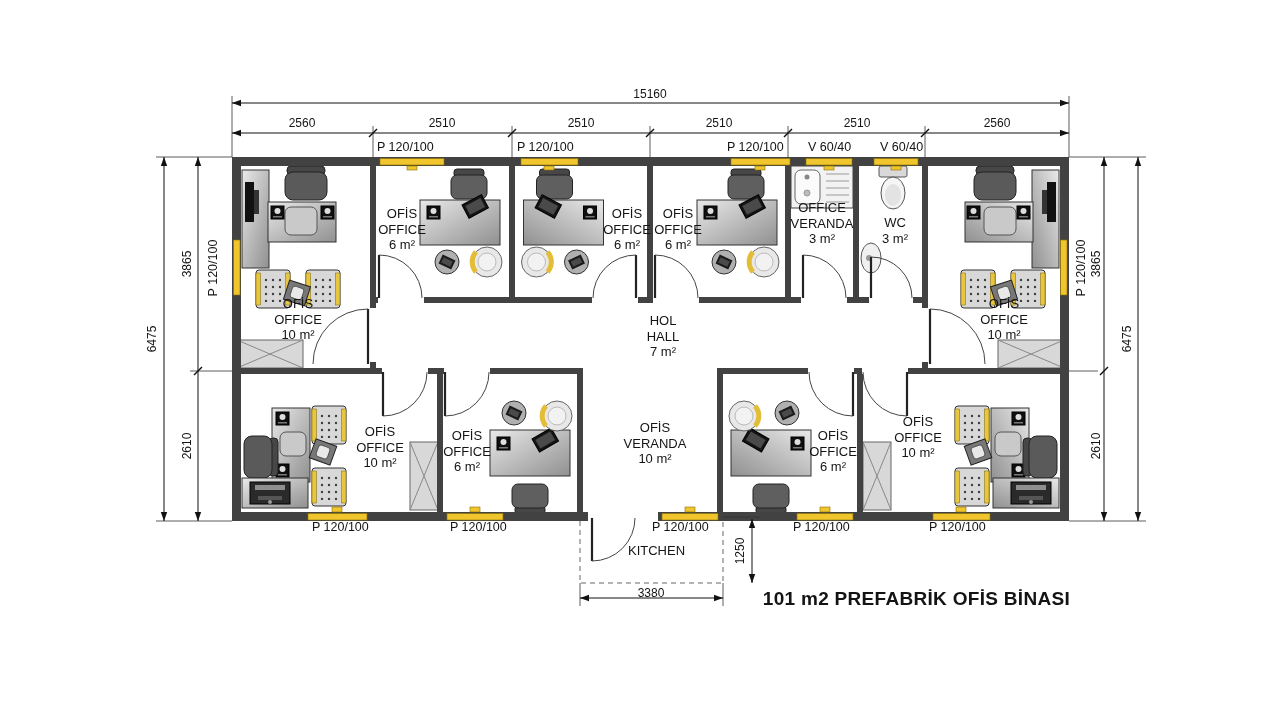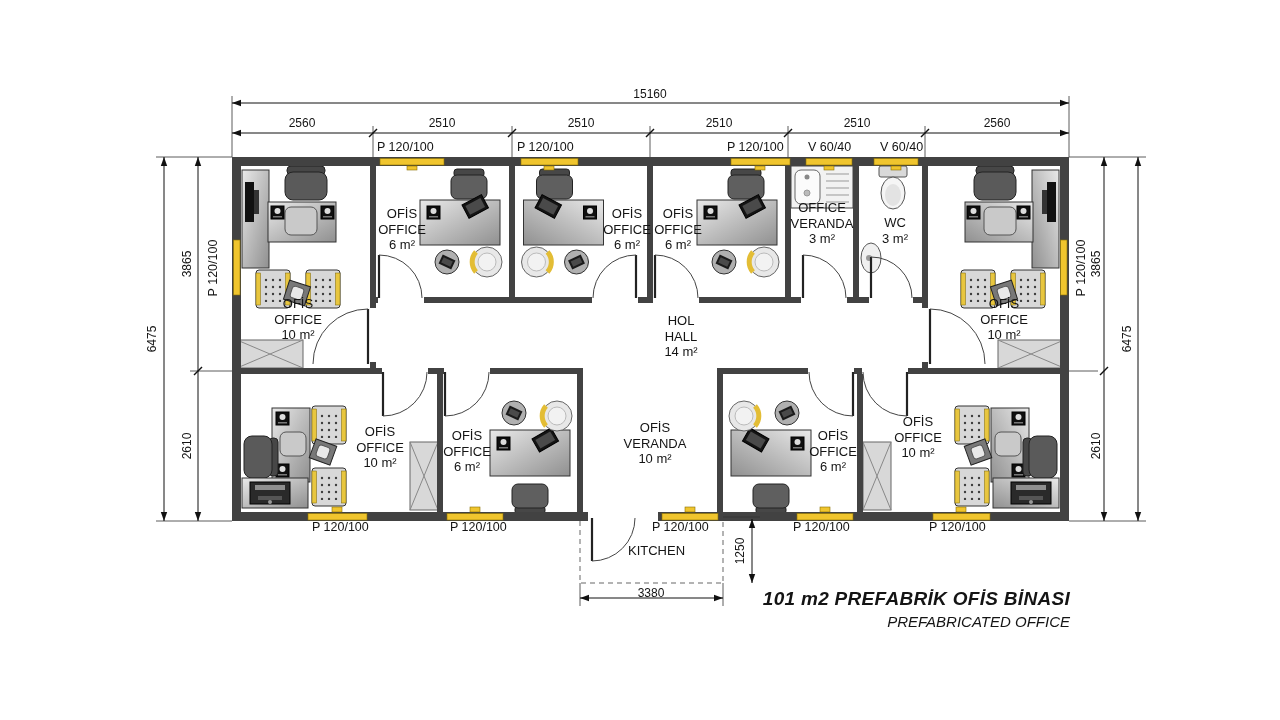--- a/index.html
+++ b/index.html
@@ -5,21 +5,21 @@
   html,body{margin:0;padding:0;background:#fff;}
   .canvas{position:relative;width:1280px;height:640px;background:#fff;overflow:hidden;
           font-family:"Liberation Sans",sans-serif;color:#141414;}
   .lbl{position:absolute;white-space:nowrap;}
   .dim{font-size:12px;}
   .win{font-size:12.5px;}
   .room{font-size:13px;line-height:15.5px;text-align:center;transform:translateX(-50%);}
   .ctr{transform:translateX(-50%);}
   .rot{transform:translate(-50%,-50%) rotate(-90deg);}
   .veranda-lbl{font-size:13px;}
-  .title-block{position:absolute;text-align:right;font-style:italic;}
+  .title-block{position:absolute;text-align:right;}
   .title-line1{font-size:19px;font-weight:bold;letter-spacing:0.3px;}
   .title-line2{font-size:15px;margin-top:3px;}
   svg{position:absolute;left:0;top:0;}
 </style>
 </head>
 <body>
 
 <div class="canvas">
 
 <svg width="1280" height="720" viewBox="0 0 1280 720">
@@ -363,24 +363,24 @@
 </div>
 <div class="lbl room" style="left:895px;top:215px">
   <span style="display:block">WC</span>
   <span style="display:block">3 m²</span>
 </div>
 <div class="lbl room" style="left:1004px;top:296px">
   <span style="display:block">OFİS</span>
   <span style="display:block">OFFICE</span>
   <span style="display:block">10 m²</span>
 </div>
-<div class="lbl room" style="left:681px;top:313px">
+<div class="lbl room" style="left:663px;top:313px">
   <span style="display:block">HOL</span>
   <span style="display:block">HALL</span>
-  <span style="display:block">14 m²</span>
+  <span style="display:block">7 m²</span>
 </div>
 <div class="lbl room" style="left:380px;top:424px">
   <span style="display:block">OFİS</span>
   <span style="display:block">OFFICE</span>
   <span style="display:block">10 m²</span>
 </div>
 <div class="lbl room" style="left:467px;top:428px">
   <span style="display:block">OFİS</span>
   <span style="display:block">OFFICE</span>
   <span style="display:block">6 m²</span>
@@ -398,16 +398,15 @@
 <div class="lbl room" style="left:918px;top:414px">
   <span style="display:block">OFİS</span>
   <span style="display:block">OFFICE</span>
   <span style="display:block">10 m²</span>
 </div>
 
 <div class="lbl veranda-lbl" style="left:628px;top:543px">KITCHEN</div>
 
 <div class="title-block" style="right:210px;top:588px">
   <div class="title-line1">101 m2 PREFABRİK OFİS BİNASI</div>
-  <div class="title-line2">PREFABRICATED OFFICE</div>
 </div>
 
 </div>
 
 </body></html>

